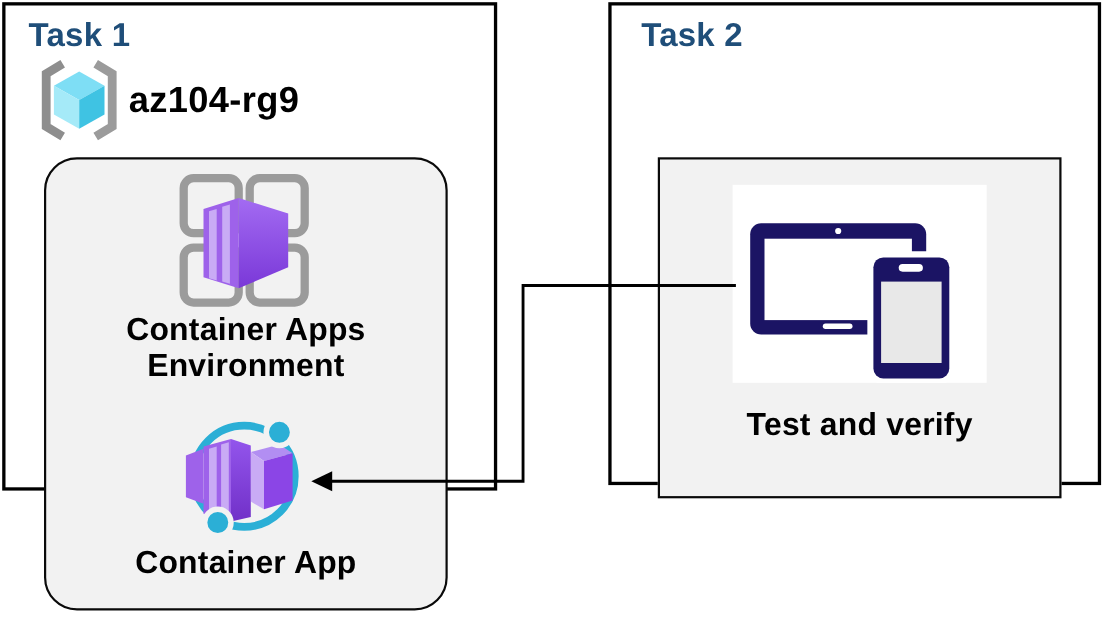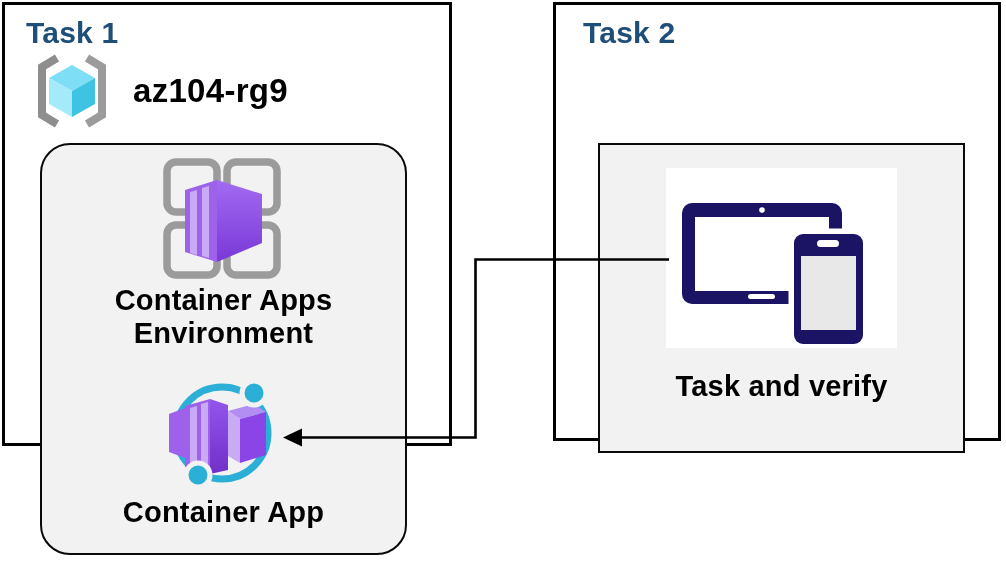--- a/index.html
+++ b/index.html
@@ -12,21 +12,21 @@
   }
   .task1{left:2px;top:2px;width:450px;height:444px;}
   .task2{left:553px;top:2px;width:448px;height:439px;padding-left:40px;}
   .task-title{
     position:absolute;margin:0;color:#1F4E79;font-size:30px;font-weight:700;
     letter-spacing:0.2px;white-space:nowrap;
   }
   .task1 .task-title{left:21px;top:11px;}
   .task2 .task-title{left:27px;top:11px;}
   .rg-row{
-    position:absolute;left:22px;top:48px;display:flex;align-items:center;gap:16px;
+    position:absolute;left:22px;top:48px;display:flex;align-items:center;
   }
   .rg-name{
     color:#000;font-size:33px;font-weight:700;letter-spacing:0.3px;white-space:nowrap;
   }
   .inner-box{
     position:absolute;box-sizing:border-box;background:#F2F2F2;border:2.5px solid #0a0a0a;
   }
   .task1-inner{left:35px;top:138px;width:367px;height:412px;border-radius:30px;}
   .task2-inner{left:42px;top:138px;width:367px;height:310px;}
   .icon-abs{position:absolute;}
@@ -129,21 +129,21 @@
           <rect x="82" y="126" width="27" height="5" rx="2.5" fill="#ffffff"></rect>
 
           <rect x="122.5" y="60.5" width="80" height="120" rx="12" fill="#ffffff"></rect>
 
           <rect x="128" y="66" width="69" height="110" rx="9" fill="#1B1464"></rect>
           <rect x="135" y="88" width="55" height="74" fill="#E8E8E8"></rect>
           <rect x="151" y="72" width="22" height="7" rx="3.5" fill="#ffffff"></rect>
         </svg>
       </div>
 
-      <div class="diagram-label test-label">Task and verify</div>
+      <div class="diagram-label test-label">Test and verify</div>
     </div>
   </section>
 
   <svg class="arrow-overlay" viewBox="0 0 1006 584">
     <path d="M669 259.5 H475.5 V437.5 H301" fill="none" stroke="#000000" stroke-width="2.6"></path>
     <polygon points="283,437.5 302,428.5 302,446.5" fill="#000000"></polygon>
   </svg>
 
 </div>
 

